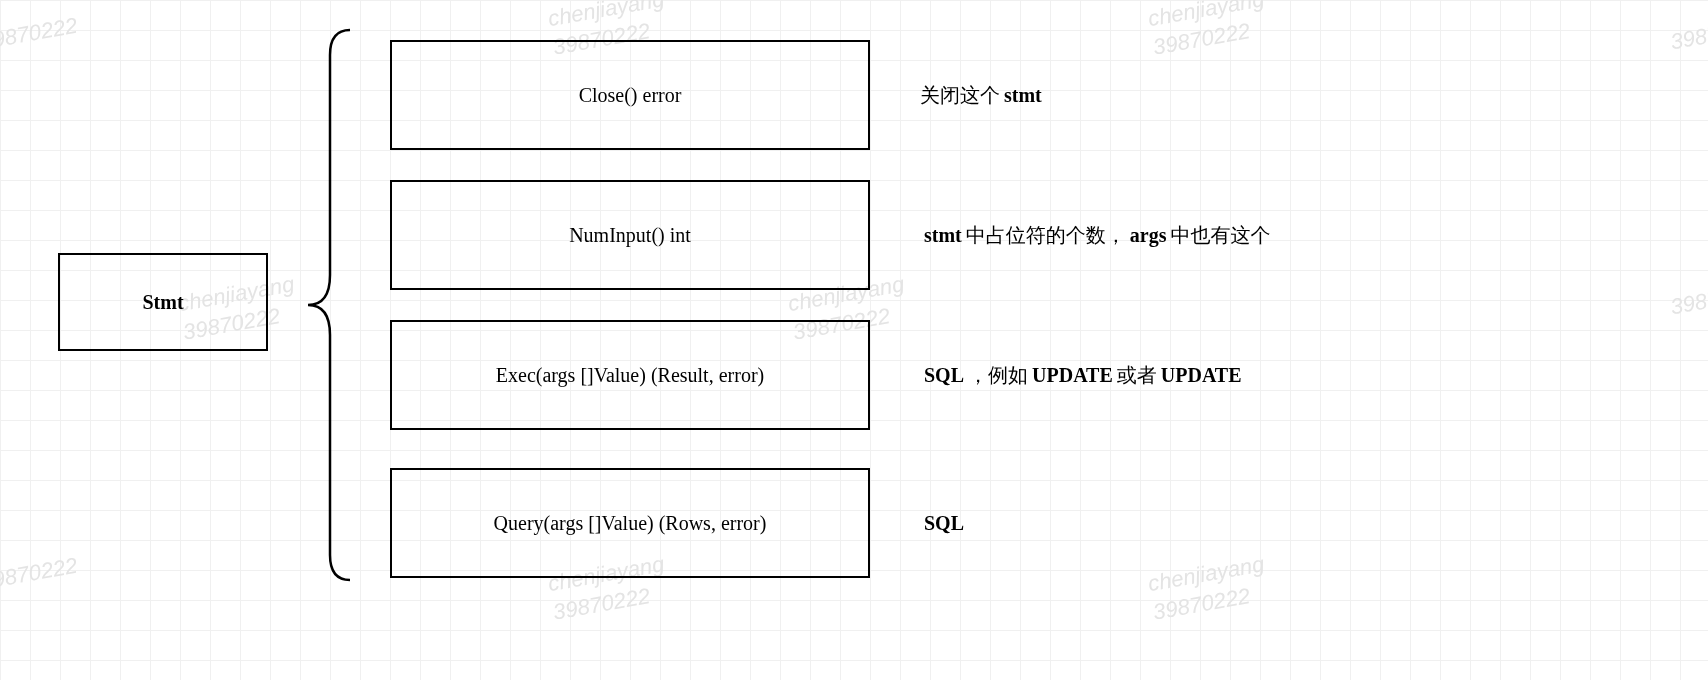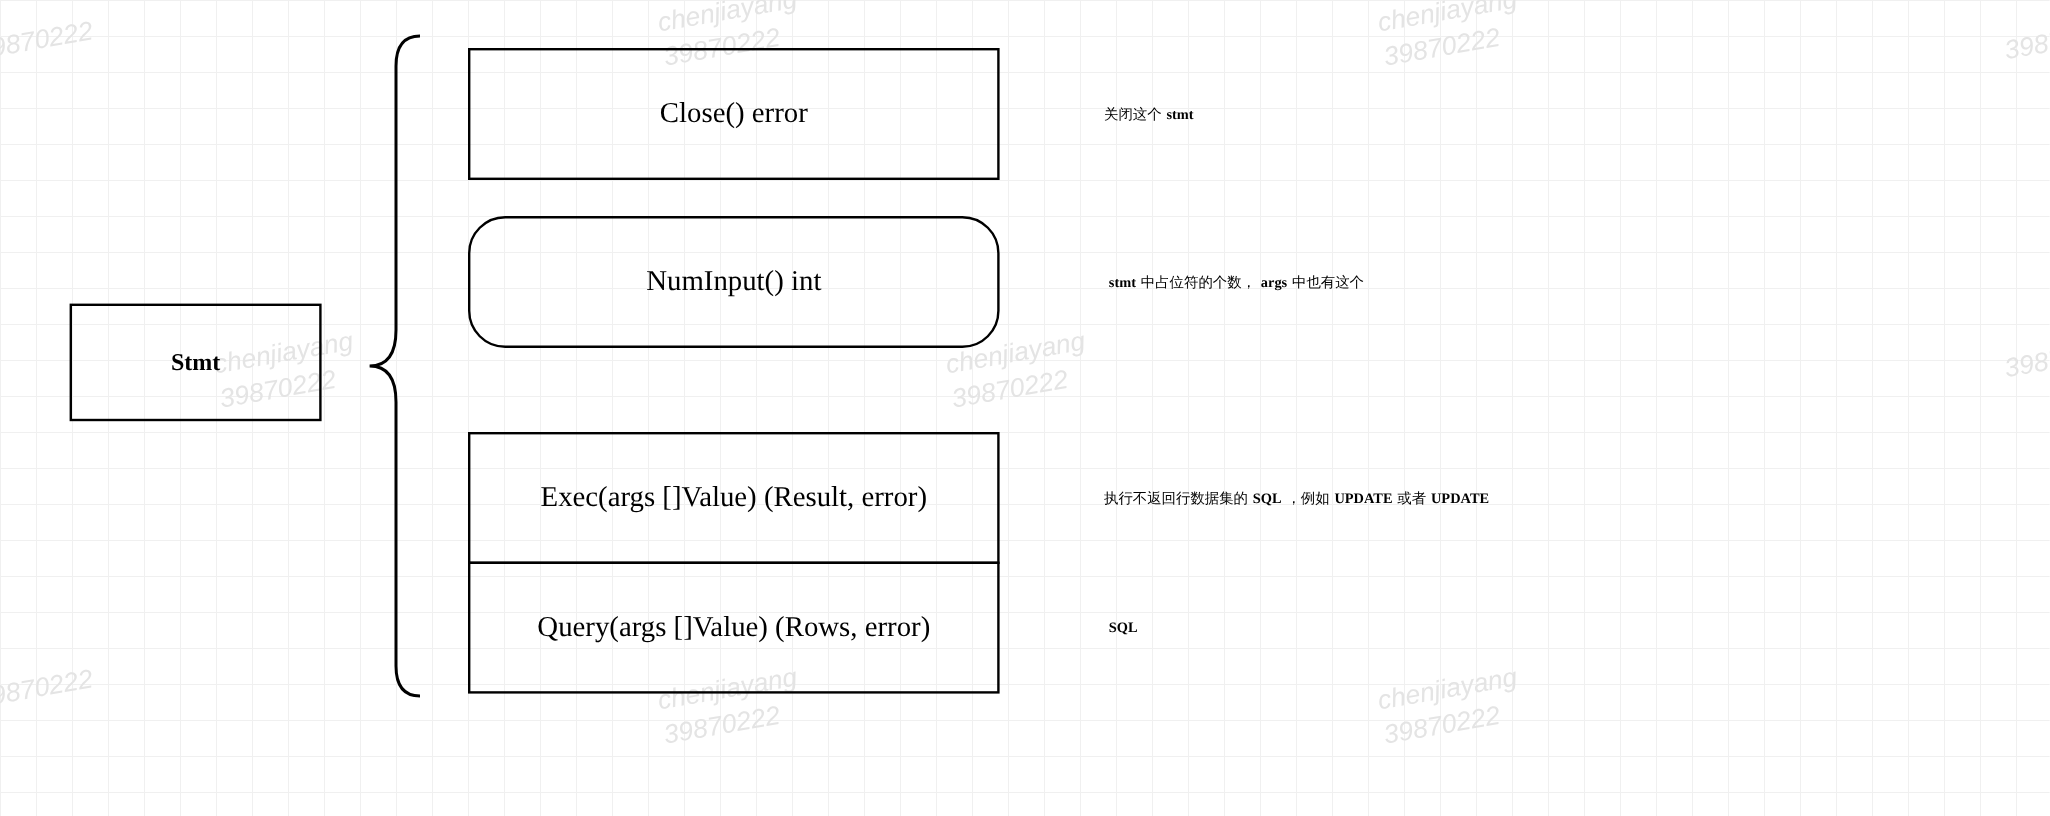--- a/index.html
+++ b/index.html
@@ -44,43 +44,43 @@
       position: absolute;
       left: 300px;
       top: 25px;
       height: 560px;
       width: 60px;
     }
     .brace svg { width: 100%; height: 100%; }
     .method-box {
       position: absolute;
       left: 390px;
-      width: 443px;
+      width: 480px;
       height: 110px;
       border: 2px solid #000;
       display: flex;
       align-items: center;
       justify-content: center;
-      font-size: 24px;
+      font-size: 20px;
       background: transparent;
     }
     .desc {
       position: absolute;
       left: 920px;
-      font-size: 12px;
+      font-size: 20px;
       font-family: "Microsoft YaHei", "PingFang SC", sans-serif;
       display: flex;
       align-items: center;
       height: 110px;
       white-space: nowrap;
     }
     .mono { font-family: "Comic Sans MS", cursive; font-weight: bold; margin: 0 4px; }
     .m1 { top: 40px; }
-    .m2 { top: 180px; border-radius: 31px; }
-    .m3 { top: 320px; margin-top: 40px; }
+    .m2 { top: 180px; }
+    .m3 { top: 320px; }
     .m4 { top: 468px; }
   </style>
 </head>
 <body>
 
 <div class="watermark" style="left:-20px; top:20px;"><span>39870222</span></div>
 <div class="watermark" style="left:550px; top:-5px;"><span>chenjiayang</span>
 <span>39870222</span></div>
 <div class="watermark" style="left:1150px; top:-5px;"><span>chenjiayang</span>
 <span>39870222</span></div>
@@ -121,21 +121,20 @@
   <span class="mono">stmt</span>
   <span> 中占位符的个数，</span>
   <span class="mono">args</span>
   <span> 中也有这个</span>
 </div>
 
 <div class="method-box m3">
   <span>Exec(args []Value) (Result, error)</span>
 </div>
 <div class="desc m3">
-  <span>执行不返回行数据集的 </span>
   <span class="mono">SQL</span>
   <span>，例如 </span>
   <span class="mono">UPDATE</span>
   <span> 或者 </span>
   <span class="mono">UPDATE</span>
 </div>
 
 <div class="method-box m4">
   <span>Query(args []Value) (Rows, error)</span>
 </div>

